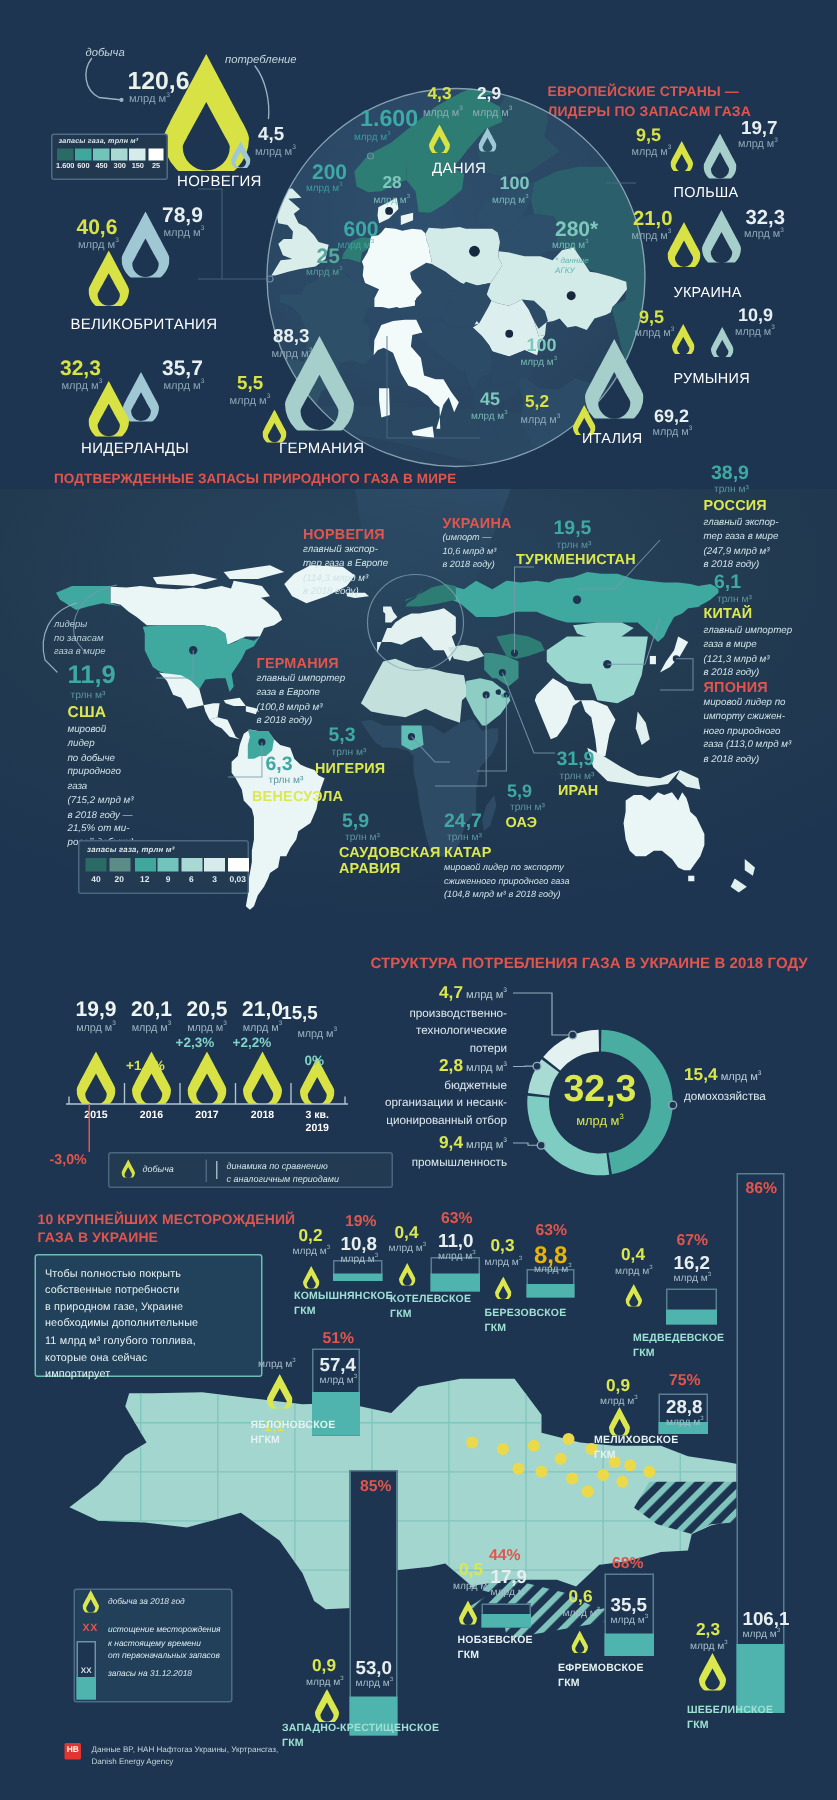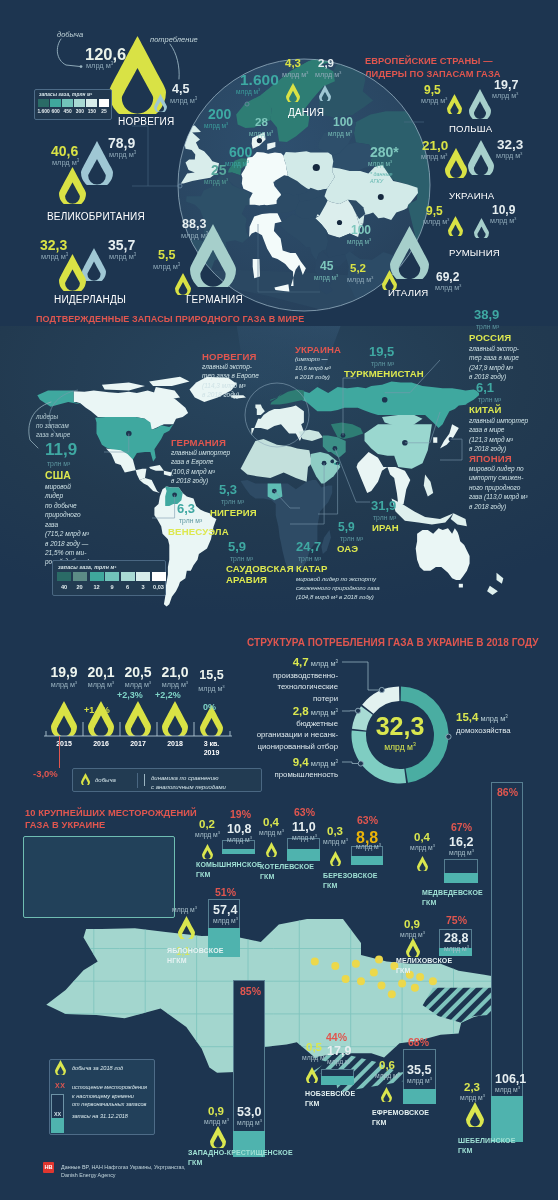--- a/index.html
+++ b/index.html
@@ -432,21 +432,21 @@
 <svg class="abs" style="left:125px;top:701px;z-index:5" width="26" height="35.42" viewBox="0 1 80 109">
       <path d="M40 1 C40 1 66 50 74 65 C77.5 71.5 80 76.5 80 80 A40 40 0 0 1 0 80 C0 76.5 2.5 71.5 6 65 C14 50 40 1 40 1 Z M40 46 C40 46 54 72 58.5 80 C60.5 83.5 62 86 62 88 A22 22 0 0 1 18 88 C18 86 19.5 83.5 21.5 80 C26 72 40 46 40 46 Z" fill="#d9e245" fill-rule="evenodd"></path>
     </svg>
 <div class="abs zt" style="left:114.0px;top:739px;width:48px;text-align:center;font-size:7px;color:#ffffff;font-weight:bold;white-space:pre-line;line-height:1.3">2017</div>
 <div class="abs val zt" style="left:151.0px;top:665px;width:48px;text-align:center;font-size:14px;color:#eef5ef">21,0</div>
 <div class="abs unit zt" style="left:151.0px;top:681px;width:48px;text-align:center;font-size:7.2px;color:#9bb4c1">млрд м<sup>3</sup></div>
 <svg class="abs" style="left:162px;top:701px;z-index:5" width="26" height="35.42" viewBox="0 1 80 109">
       <path d="M40 1 C40 1 66 50 74 65 C77.5 71.5 80 76.5 80 80 A40 40 0 0 1 0 80 C0 76.5 2.5 71.5 6 65 C14 50 40 1 40 1 Z M40 46 C40 46 54 72 58.5 80 C60.5 83.5 62 86 62 88 A22 22 0 0 1 18 88 C18 86 19.5 83.5 21.5 80 C26 72 40 46 40 46 Z" fill="#d9e245" fill-rule="evenodd"></path>
     </svg>
 <div class="abs zt" style="left:151.0px;top:739px;width:48px;text-align:center;font-size:7px;color:#ffffff;font-weight:bold;white-space:pre-line;line-height:1.3">2018</div>
-<div class="abs val zt" style="left:187.5px;top:669px;width:48px;text-align:center;font-size:12.5px;color:#eef5ef">15,5</div>
+<div class="abs val zt" style="left:187.5px;top:669px;width:48px;text-align:left;font-size:12.5px;color:#eef5ef">15,5</div>
 <div class="abs unit zt" style="left:187.5px;top:685px;width:48px;text-align:center;font-size:7.2px;color:#9bb4c1">млрд м<sup>3</sup></div>
 <svg class="abs" style="left:200px;top:705px;z-index:5" width="23" height="31.34" viewBox="0 1 80 109">
       <path d="M40 1 C40 1 66 50 74 65 C77.5 71.5 80 76.5 80 80 A40 40 0 0 1 0 80 C0 76.5 2.5 71.5 6 65 C14 50 40 1 40 1 Z M40 46 C40 46 54 72 58.5 80 C60.5 83.5 62 86 62 88 A22 22 0 0 1 18 88 C18 86 19.5 83.5 21.5 80 C26 72 40 46 40 46 Z" fill="#d9e245" fill-rule="evenodd"></path>
     </svg>
 <div class="abs zt" style="left:187.5px;top:739px;width:48px;text-align:center;font-size:7px;color:#ffffff;font-weight:bold;white-space:pre-line;line-height:1.3">3 кв.
 2019</div>
 <svg class="abs zt" style="left:44px;top:722px" width="192" height="16">
       <path d="M0 14 L188 14" stroke="#b0c6d2" stroke-width="0.9"></path>
       <path d="M2 14 L2 9 M39 14 L39 0 M76 14 L76 0 M113 14 L113 0 M150 14 L150 0 M186 14 L186 9" stroke="#b0c6d2" stroke-width="0.9"></path>
     </svg>
@@ -529,20 +529,27 @@
           <circle cx="414.9" cy="89.8" r="4" fill="#ecd84b"></circle> 
           <circle cx="314.8" cy="63.6" r="4" fill="#ecd84b"></circle> 
           <circle cx="432.9" cy="83.2" r="4" fill="#ecd84b"></circle> 
           <circle cx="391.8" cy="96.3" r="4" fill="#ecd84b"></circle>
         </g>
 </g>
 </svg>
 
 <div class="abs ttl zt" style="left:25px;top:807px;font-size:9.3px;line-height:1.32"><div>10 КРУПНЕЙШИХ МЕСТОРОЖДЕНИЙ</div><div>ГАЗА В УКРАИНЕ</div></div>
 <div class="abs zt" style="left:23px;top:836px;width:152px;height:82px;border:1.2px solid #6fbdb2;border-radius:2px;background:#22415a"></div>
+<div class="abs zt" style="left:30px;top:843px;width:142px;font-size:7.2px;color:#e6f2f2;white-space:pre-line;line-height:1.55;letter-spacing:.1px">Чтобы полностью покрыть
+собственные потребности
+в природном газе, Украине
+необходимы дополнительные
+11 млрд м³ голубого топлива,
+которые она сейчас
+импортирует</div>
 <div class="abs" style="left:222px;top:840px;width:33px;height:14px;background:#1d3550;border:1px solid #577e91;z-index:2"></div>
 <div class="abs" style="left:222px;top:849px;width:33px;height:5px;background:#4fb3ae;z-index:3"></div>
 <div class="abs zt" style="left:230px;top:808px;font-size:10.5px;color:#e0564f;font-weight:bold">19%</div>
 <div class="abs zt" style="left:199px;top:818px;font-size:11.5px;color:#dae74f;font-weight:bold">0,2</div>
 <div class="abs zt" style="left:195px;top:831px;font-size:6.8px;color:#a8bfca">млрд м<sup>3</sup></div>
 <div class="abs zt" style="left:227px;top:822px;font-size:12.5px;color:#e6eef0;font-weight:bold">10,8</div>
 <div class="abs zt" style="left:227px;top:836px;font-size:6.8px;color:#a8bfca">млрд м<sup>3</sup></div>
 <svg class="abs" style="left:202px;top:844px;z-index:5" width="11" height="14.99" viewBox="0 1 80 109">
       <path d="M40 1 C40 1 66 50 74 65 C77.5 71.5 80 76.5 80 80 A40 40 0 0 1 0 80 C0 76.5 2.5 71.5 6 65 C14 50 40 1 40 1 Z M40 46 C40 46 54 72 58.5 80 C60.5 83.5 62 86 62 88 A22 22 0 0 1 18 88 C18 86 19.5 83.5 21.5 80 C26 72 40 46 40 46 Z" fill="#dae74f" fill-rule="evenodd"></path>
     </svg>

